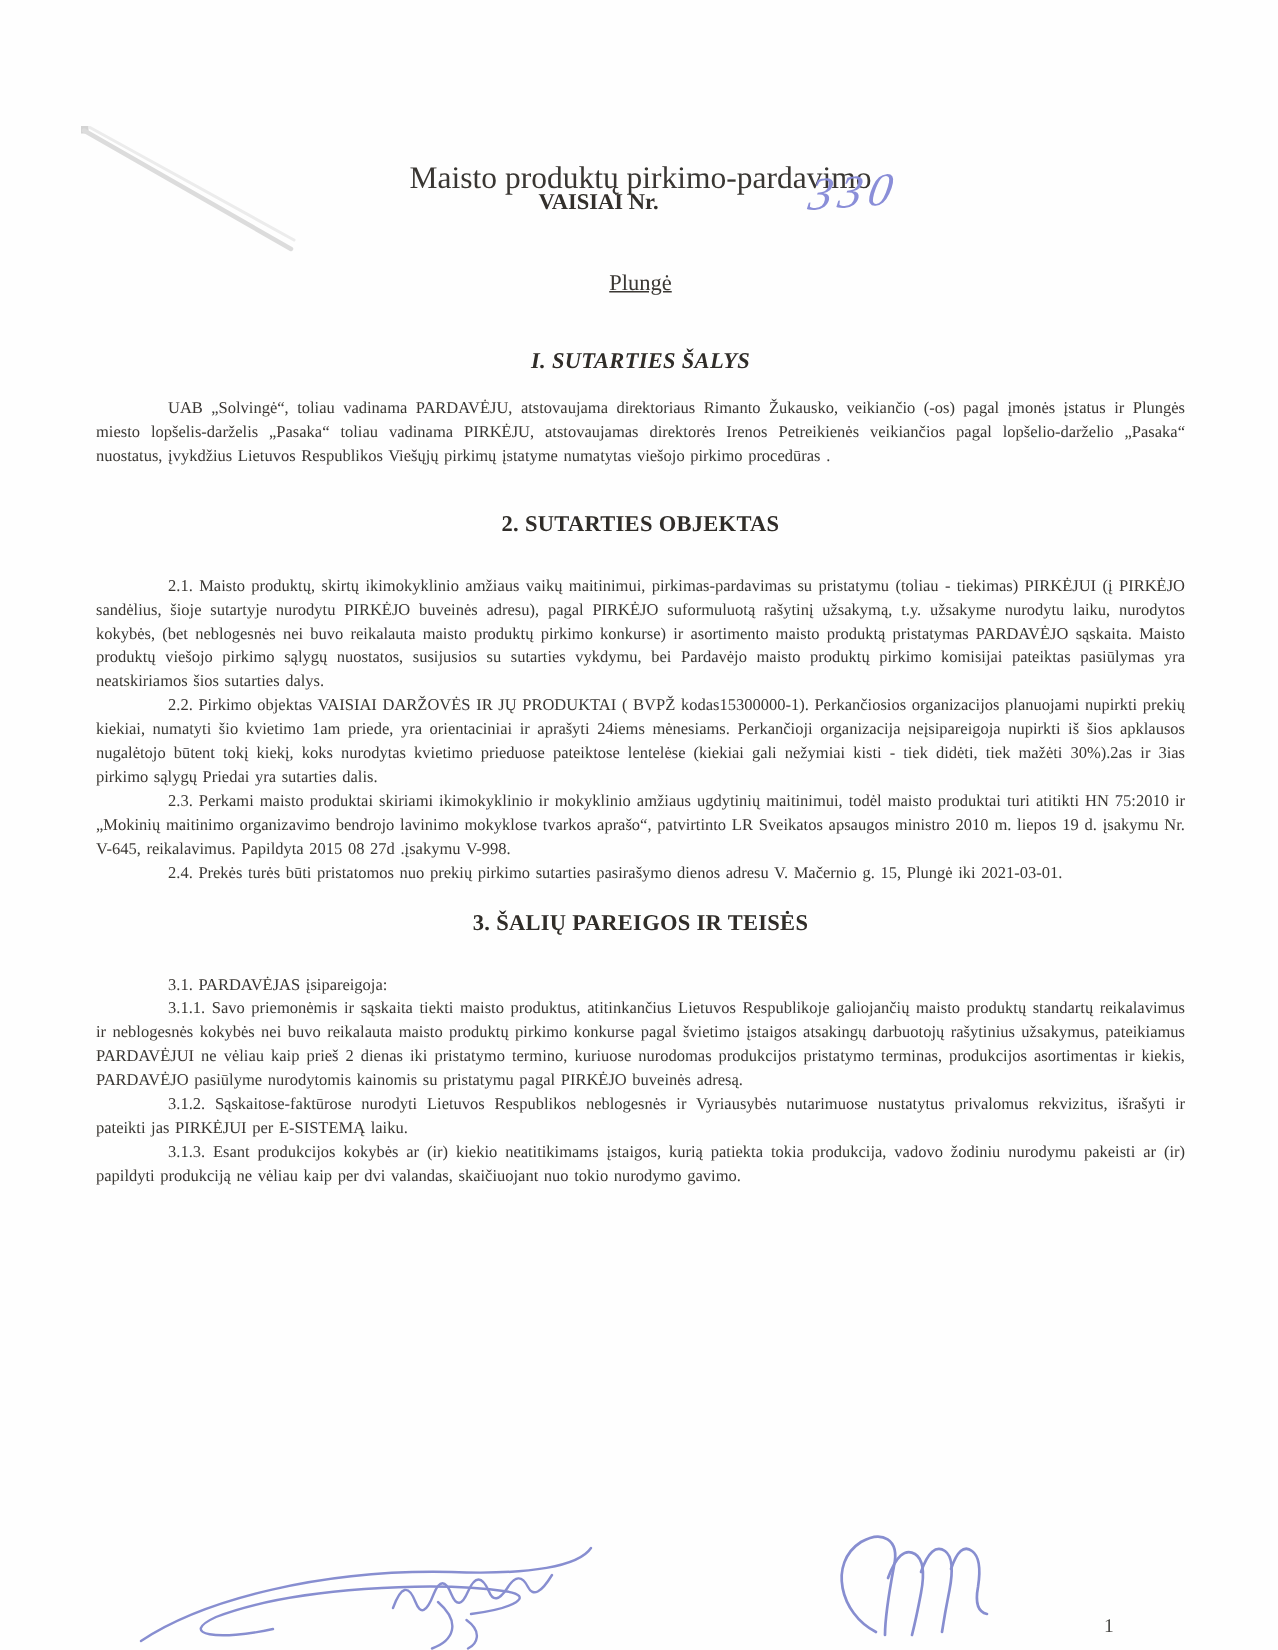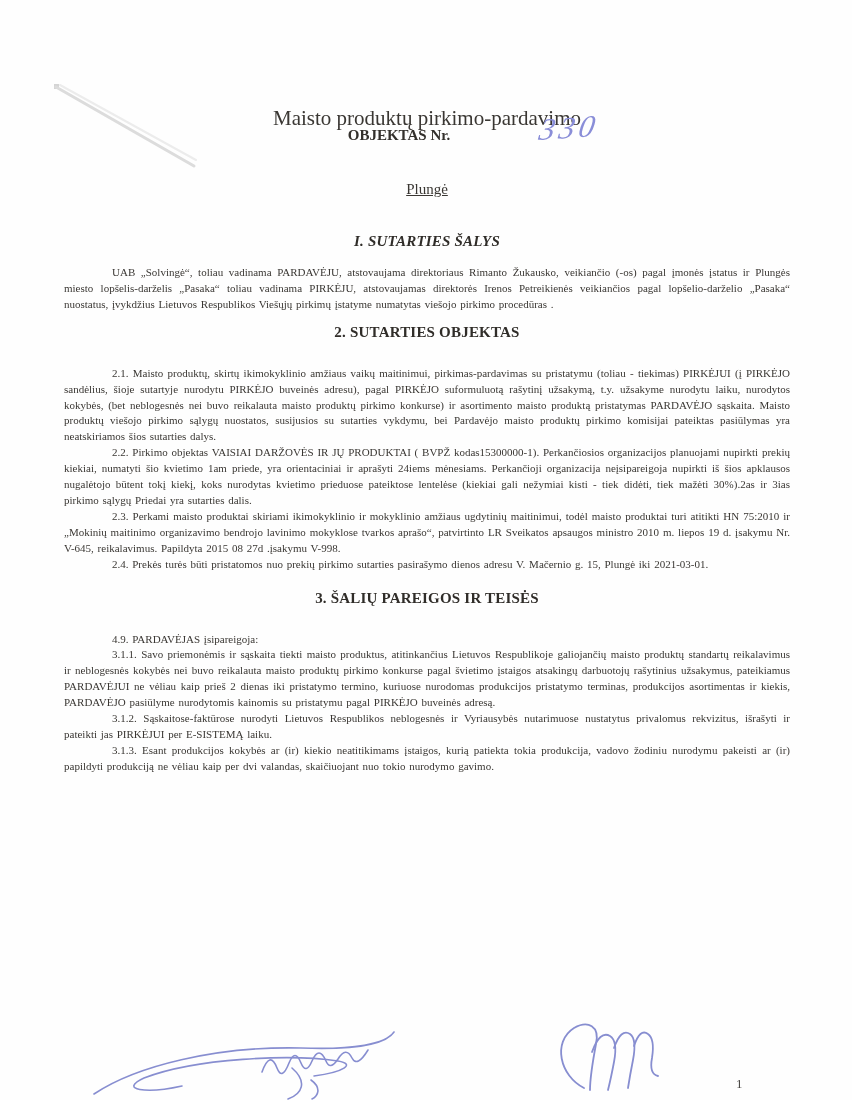--- a/index.html
+++ b/index.html
@@ -26,21 +26,21 @@
   .date-block{margin-top:37px;}
   .date-line{text-align:center;font-size:15px;line-height:16px;}
   .city-line{text-align:center;font-size:15px;line-height:16px;text-decoration:underline;}
   
   h2{
     margin:0;text-align:center;
     font-size:15px;font-weight:bold;color:#302d29;
     letter-spacing:.2px;
   }
   .h-s1{margin-top:36px;font-style:italic;}
-  .h-s2{margin-top:11px;}
+  .h-s2{margin-top:29px;}
   .h-s3{margin-top:17px;}
   p{
     margin:0;
     text-align:justify;
     text-indent:48px;
     font-size:11px;line-height:15.9px;
     word-spacing:1px;
   }
   .first-para{margin-top:15px;}
   .after-heading{margin-top:25px;}
@@ -60,39 +60,39 @@
 <div class="page">
 
   <svg class="corner-scratch" width="160" height="100" viewBox="0 0 160 100">
     <rect x="8" y="8" width="5" height="5" fill="#c2c2c2" opacity="0.7"></rect>
     <path d="M10 11 L148 90" stroke="#dcdcdc" stroke-width="3" fill="none" stroke-linecap="round"></path>
     <path d="M14 9 L150 84" stroke="#ececec" stroke-width="2" fill="none" stroke-linecap="round"></path>
   </svg>
 
   <div>
     <div class="title-line1">Maisto produktų pirkimo-pardavimo</div>
-    <div class="title-line2">OBJEKTAS Nr.</div>
+    <div class="title-line2">VAISIAI Nr.</div>
     <div class="hand-number">330</div>
   </div>
 
   <div class="date-block">
     <div class="city-line">Plungė</div>
   </div>
 
   <h2 class="h-s1">I. SUTARTIES ŠALYS</h2>
   <p class="first-para">UAB „Solvingė“, toliau vadinama PARDAVĖJU, atstovaujama direktoriaus Rimanto Žukausko, veikiančio (-os) pagal įmonės įstatus ir Plungės miesto lopšelis-darželis „Pasaka“ toliau vadinama PIRKĖJU, atstovaujamas direktorės Irenos Petreikienės veikiančios pagal lopšelio-darželio „Pasaka“ nuostatus, įvykdžius Lietuvos Respublikos Viešųjų pirkimų įstatyme numatytas viešojo pirkimo procedūras .</p>
 
   <h2 class="h-s2">2. SUTARTIES OBJEKTAS</h2>
   <p class="after-heading">2.1. Maisto produktų, skirtų ikimokyklinio amžiaus vaikų maitinimui, pirkimas-pardavimas su pristatymu (toliau - tiekimas) PIRKĖJUI (į PIRKĖJO sandėlius, šioje sutartyje nurodytu PIRKĖJO buveinės adresu), pagal PIRKĖJO suformuluotą rašytinį užsakymą, t.y. užsakyme nurodytu laiku, nurodytos kokybės, (bet neblogesnės nei buvo reikalauta maisto produktų pirkimo konkurse) ir asortimento maisto produktą pristatymas PARDAVĖJO sąskaita. Maisto produktų viešojo pirkimo sąlygų nuostatos, susijusios su sutarties vykdymu, bei Pardavėjo maisto produktų pirkimo komisijai pateiktas pasiūlymas yra neatskiriamos šios sutarties dalys.</p>
   <p><span>2.2. Pirkimo objektas </span><span class="b">VAISIAI DARŽOVĖS IR JŲ PRODUKTAI ( BVPŽ</span><span> kodas</span><span class="b">15300000-1</span><span>). Perkančiosios organizacijos planuojami nupirkti prekių kiekiai, numatyti šio kvietimo 1am priede, yra orientaciniai ir aprašyti 24iems mėnesiams. Perkančioji organizacija neįsipareigoja nupirkti iš šios apklausos nugalėtojo būtent tokį kiekį, koks nurodytas kvietimo prieduose pateiktose lentelėse (kiekiai gali nežymiai kisti - tiek didėti, tiek mažėti 30%).</span><span class="b">2as ir 3ias pirkimo sąlygų Priedai yra sutarties dalis</span><span>.</span></p>
   <p>2.3. Perkami maisto produktai skiriami ikimokyklinio ir mokyklinio amžiaus ugdytinių maitinimui, todėl maisto produktai turi atitikti HN 75:2010 ir „Mokinių maitinimo organizavimo bendrojo lavinimo mokyklose tvarkos aprašo“, patvirtinto LR Sveikatos apsaugos ministro 2010 m. liepos 19 d. įsakymu Nr. V-645, reikalavimus. Papildyta 2015 08 27d .įsakymu V-998.</p>
   <p>2.4. Prekės turės būti pristatomos nuo prekių pirkimo sutarties pasirašymo dienos adresu V. Mačernio g. 15, Plungė  iki 2021-03-01.</p>
 
   <h2 class="h-s3">3. ŠALIŲ PAREIGOS IR TEISĖS</h2>
-  <p class="after-heading">4.9. PARDAVĖJAS įsipareigoja:</p>
+  <p class="after-heading">3.1. PARDAVĖJAS įsipareigoja:</p>
   <p>3.1.1. Savo priemonėmis ir sąskaita tiekti maisto produktus, atitinkančius Lietuvos Respublikoje galiojančių maisto produktų standartų reikalavimus ir neblogesnės kokybės nei buvo reikalauta maisto produktų pirkimo konkurse pagal švietimo įstaigos atsakingų darbuotojų rašytinius užsakymus, pateikiamus PARDAVĖJUI ne vėliau kaip prieš 2 dienas iki pristatymo termino, kuriuose nurodomas produkcijos pristatymo terminas, produkcijos asortimentas ir kiekis, PARDAVĖJO pasiūlyme nurodytomis kainomis su pristatymu pagal PIRKĖJO buveinės adresą.</p>
   <p><span>3.1.2. Sąskaitose-faktūrose nurodyti Lietuvos Respublikos neblogesnės ir Vyriausybės nutarimuose nustatytus privalomus rekvizitus, išrašyti ir pateikti jas PIRKĖJUI per </span><span class="b">E-SISTEMĄ</span><span> laiku.</span></p>
   <p>3.1.3. Esant produkcijos kokybės ar (ir) kiekio neatitikimams įstaigos, kurią patiekta tokia produkcija, vadovo žodiniu nurodymu pakeisti ar (ir) papildyti produkciją ne vėliau kaip per dvi valandas, skaičiuojant nuo tokio nurodymo gavimo.</p>
 
 </div>
 
 <svg class="sig-left" width="320" height="72" viewBox="0 0 320 72">
   <g fill="none" stroke="#7b82cc" stroke-width="1.6" stroke-linecap="round" opacity="0.9">
     <path d="M8 66 C 50 38, 130 18, 215 20 C 268 22, 300 16, 308 4"></path>
     <path d="M96 58 C 60 66, 32 62, 58 50 C 110 30, 205 26, 252 33 C 270 36, 258 44, 228 48"></path>

